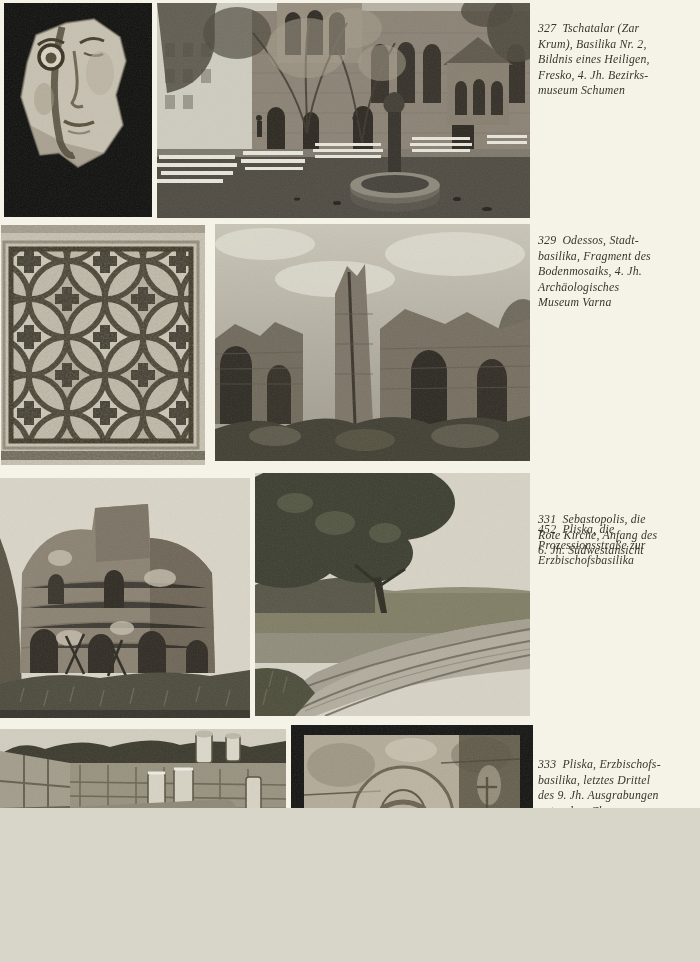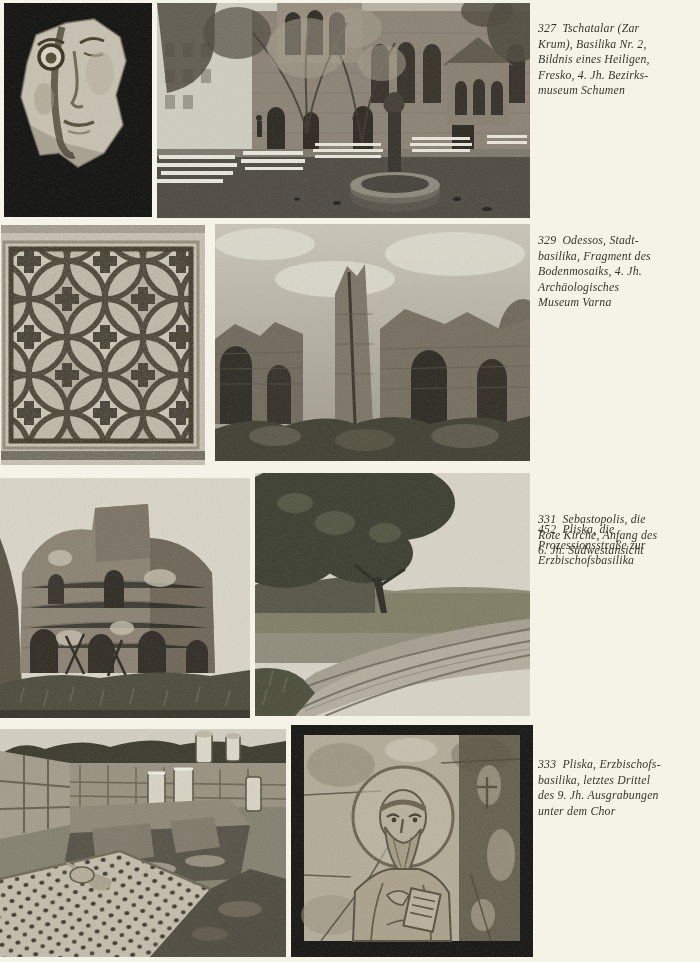--- a/index.html
+++ b/index.html
@@ -1,17 +1,17 @@
 <!DOCTYPE html>
 <html><head>
 <meta charset="utf-8">
 <style>
   html,body{margin:0;padding:0;background:#d8d5c9;}
   .page{
-    position:relative;width:700px;height:962px;margin:0 auto;
+    position:relative;width:700px;height:808px;margin:0 auto;
     background:#f5f3e8;overflow:hidden;
     font-family:"Liberation Serif","DejaVu Serif",serif;
   }
   figure.photo{position:absolute;margin:0;padding:0;line-height:0;}
   figure.photo svg{display:block;}
   
   #p327{left:4px;  top:3px;   width:148px;height:214px;}
   #p328{left:157px;top:3px;   width:373px;height:215px;}
   #p329{left:1px;  top:225px; width:204px;height:240px;}
   #p330{left:215px;top:224px; width:315px;height:237px;}

